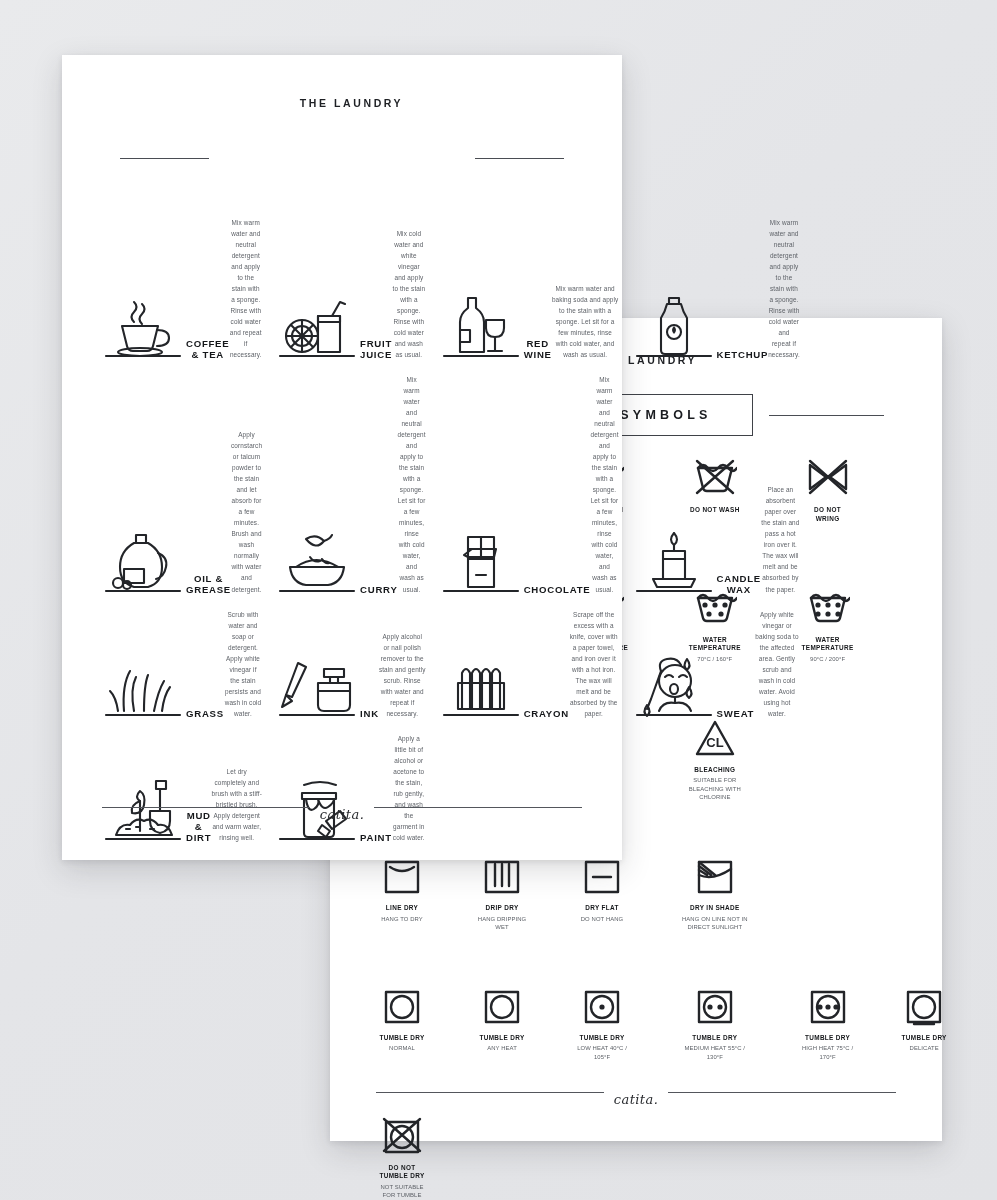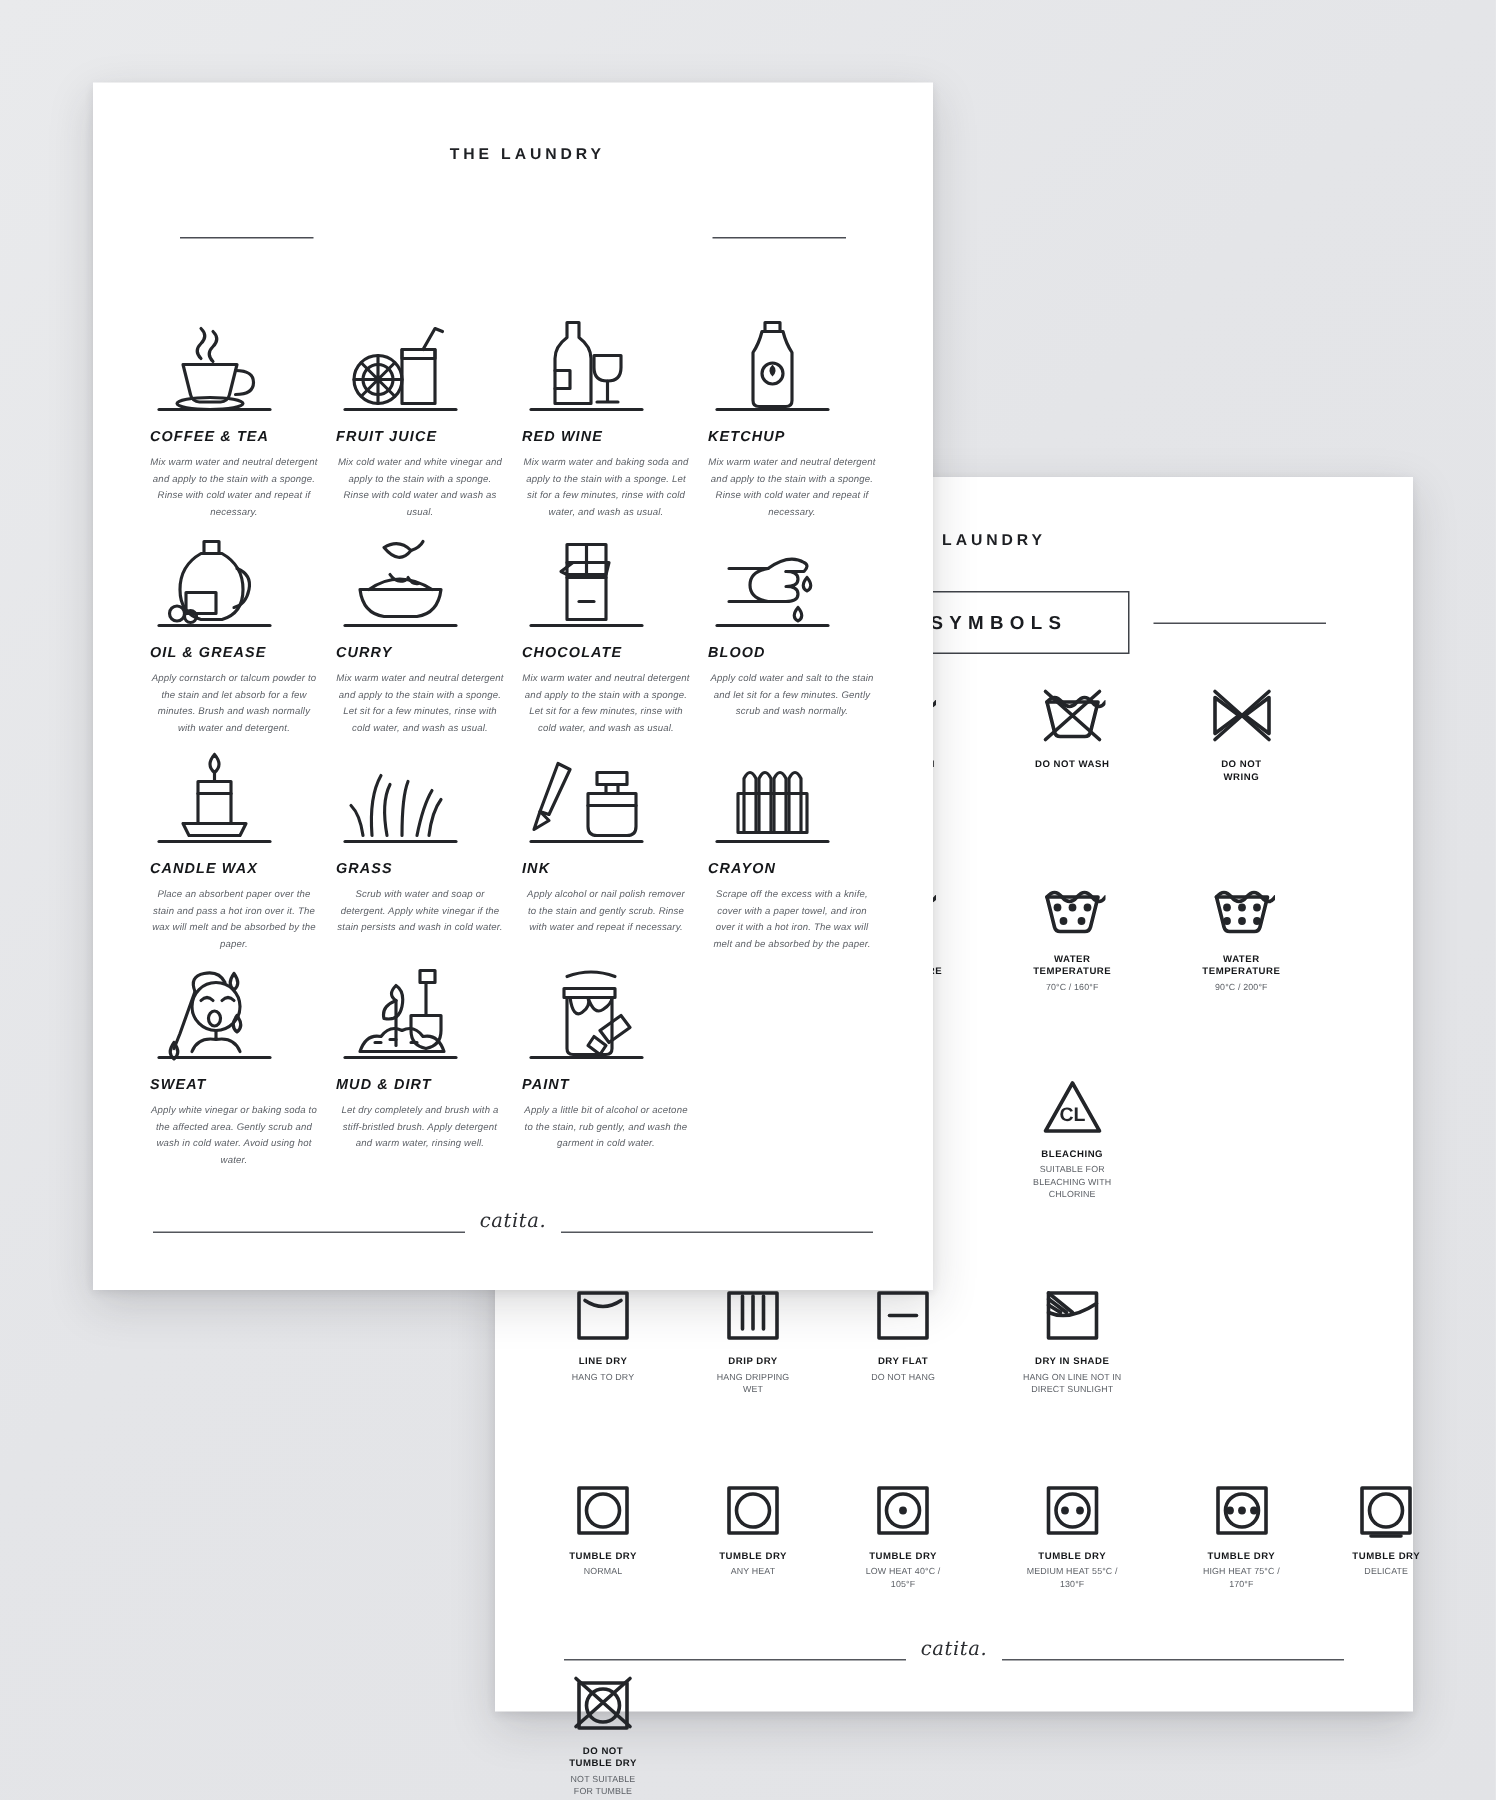--- a/index.html
+++ b/index.html
@@ -50,38 +50,38 @@
     font-size: 12.5px; font-weight: 600; letter-spacing: 4.2px;
     color: #1a1c20; white-space: nowrap;
   }
 
   
   .stain-grid {
     margin: 30px 34px 0 34px;
     display: grid; grid-template-columns: repeat(4, 1fr);
     row-gap: 8px; column-gap: 4px;
   }
-  .stain-cell { display: flex; flex-direction: column; align-items: flex-start; padding: 0 4px; font-style: italic; }
+  .stain-cell { display: flex; flex-direction: row; align-items: flex-end; padding: 0 4px; }
   .stain-icon { height: 66px; display: flex; align-items: flex-end; justify-content: center; }
   .stain-icon svg { display: block; }
   .stain-name {
     margin-top: 9px;
     font-size: 9.6px; font-weight: 700; letter-spacing: .75px;
     color: #15171a; text-transform: uppercase; text-align: center;
   }
   .stain-desc {
     margin-top: 6px;
     font-size: 6.4px; line-height: 1.72; letter-spacing: .12px;
     color: #5d6167; text-align: center;
   }
 
   
   .sig-wrap {
     position: absolute; left: 0; right: 0;
-    display: flex; align-items: flex-end; justify-content: center;
+    display: flex; align-items: flex-start; justify-content: center;
   }
   .sig-wrap .line { height: 1px; background: #53565c; flex: 1 1 auto; }
   .sig-wrap .mark {
     padding: 0 10px;
     font-family: "DejaVu Serif", serif;
     font-style: italic; font-size: 13px; color: #2b2d31;
     letter-spacing: .4px; white-space: nowrap;
   }
 
   
@@ -715,34 +715,20 @@
               <path d="M38 46 h10" style="fill:none;stroke:#232529;stroke-width:2.1;stroke-linecap:round;stroke-linejoin:round"></path>
               <line x1="6" y1="62" x2="80" y2="62" style="fill:none;stroke:#232529;stroke-width:2.1;stroke-linecap:round;stroke-linejoin:round"></line>
             </svg>
           </div>
           <div class="stain-name">CHOCOLATE</div>
           <div class="stain-desc">Mix warm water and neutral detergent and apply to the stain with a sponge. Let sit for a few minutes, rinse with cold water, and wash as usual.</div>
         </div>
         <div class="stain-cell">
           <div class="stain-icon">
             <svg width="86" height="66" viewBox="0 0 86 66">
-              <path d="M14 24 h26 q14-10 24-4 q4 2 0 6 h-12" style="fill:none;stroke:#232529;stroke-width:2.1;stroke-linecap:round;stroke-linejoin:round"></path>
-              <path d="M52 26 q8 0 8 5 t-8 5 M52 36 q8 0 8 5 t-8 5 M14 46 h38" style="fill:none;stroke:#232529;stroke-width:2.1;stroke-linecap:round;stroke-linejoin:round"></path>
-              <path d="M40 24 q-12 2-12 11 t12 11" style="fill:none;stroke:#232529;stroke-width:2.1;stroke-linecap:round;stroke-linejoin:round"></path>
-              <path d="M66 30 q5 6 0 9 q-5-3 0-9" style="fill:none;stroke:#232529;stroke-width:2.1;stroke-linecap:round;stroke-linejoin:round"></path>
-              <path d="M60 50 q5 6 0 9 q-5-3 0-9" style="fill:none;stroke:#232529;stroke-width:2.1;stroke-linecap:round;stroke-linejoin:round"></path>
-              <line x1="6" y1="62" x2="80" y2="62" style="fill:none;stroke:#232529;stroke-width:2.1;stroke-linecap:round;stroke-linejoin:round"></line>
-            </svg>
-          </div>
-          <div class="stain-name">BLOOD</div>
-          <div class="stain-desc">Apply cold water and salt to the stain and let sit for a few minutes. Gently scrub and wash normally.</div>
-        </div>
-        <div class="stain-cell">
-          <div class="stain-icon">
-            <svg width="86" height="66" viewBox="0 0 86 66">
               <path d="M43 4 q6 7 0 12 q-6-5 0-12" style="fill:none;stroke:#232529;stroke-width:2.1;stroke-linecap:round;stroke-linejoin:round"></path>
               <path d="M43 16 v6" style="fill:none;stroke:#232529;stroke-width:2.1;stroke-linecap:round;stroke-linejoin:round"></path>
               <path d="M32 22 h22 v28 H32 z" style="fill:none;stroke:#232529;stroke-width:2.1;stroke-linecap:round;stroke-linejoin:round"></path>
               <path d="M32 30 h22" style="fill:none;stroke:#232529;stroke-width:2.1;stroke-linecap:round;stroke-linejoin:round"></path>
               <path d="M22 50 h42 l-4 8 H26 z" style="fill:none;stroke:#232529;stroke-width:2.1;stroke-linecap:round;stroke-linejoin:round"></path>
               <line x1="6" y1="62" x2="80" y2="62" style="fill:none;stroke:#232529;stroke-width:2.1;stroke-linecap:round;stroke-linejoin:round"></line>
             </svg>
           </div>
           <div class="stain-name">CANDLE WAX</div>
           <div class="stain-desc">Place an absorbent paper over the stain and pass a hot iron over it. The wax will melt and be absorbed by the paper.</div>

